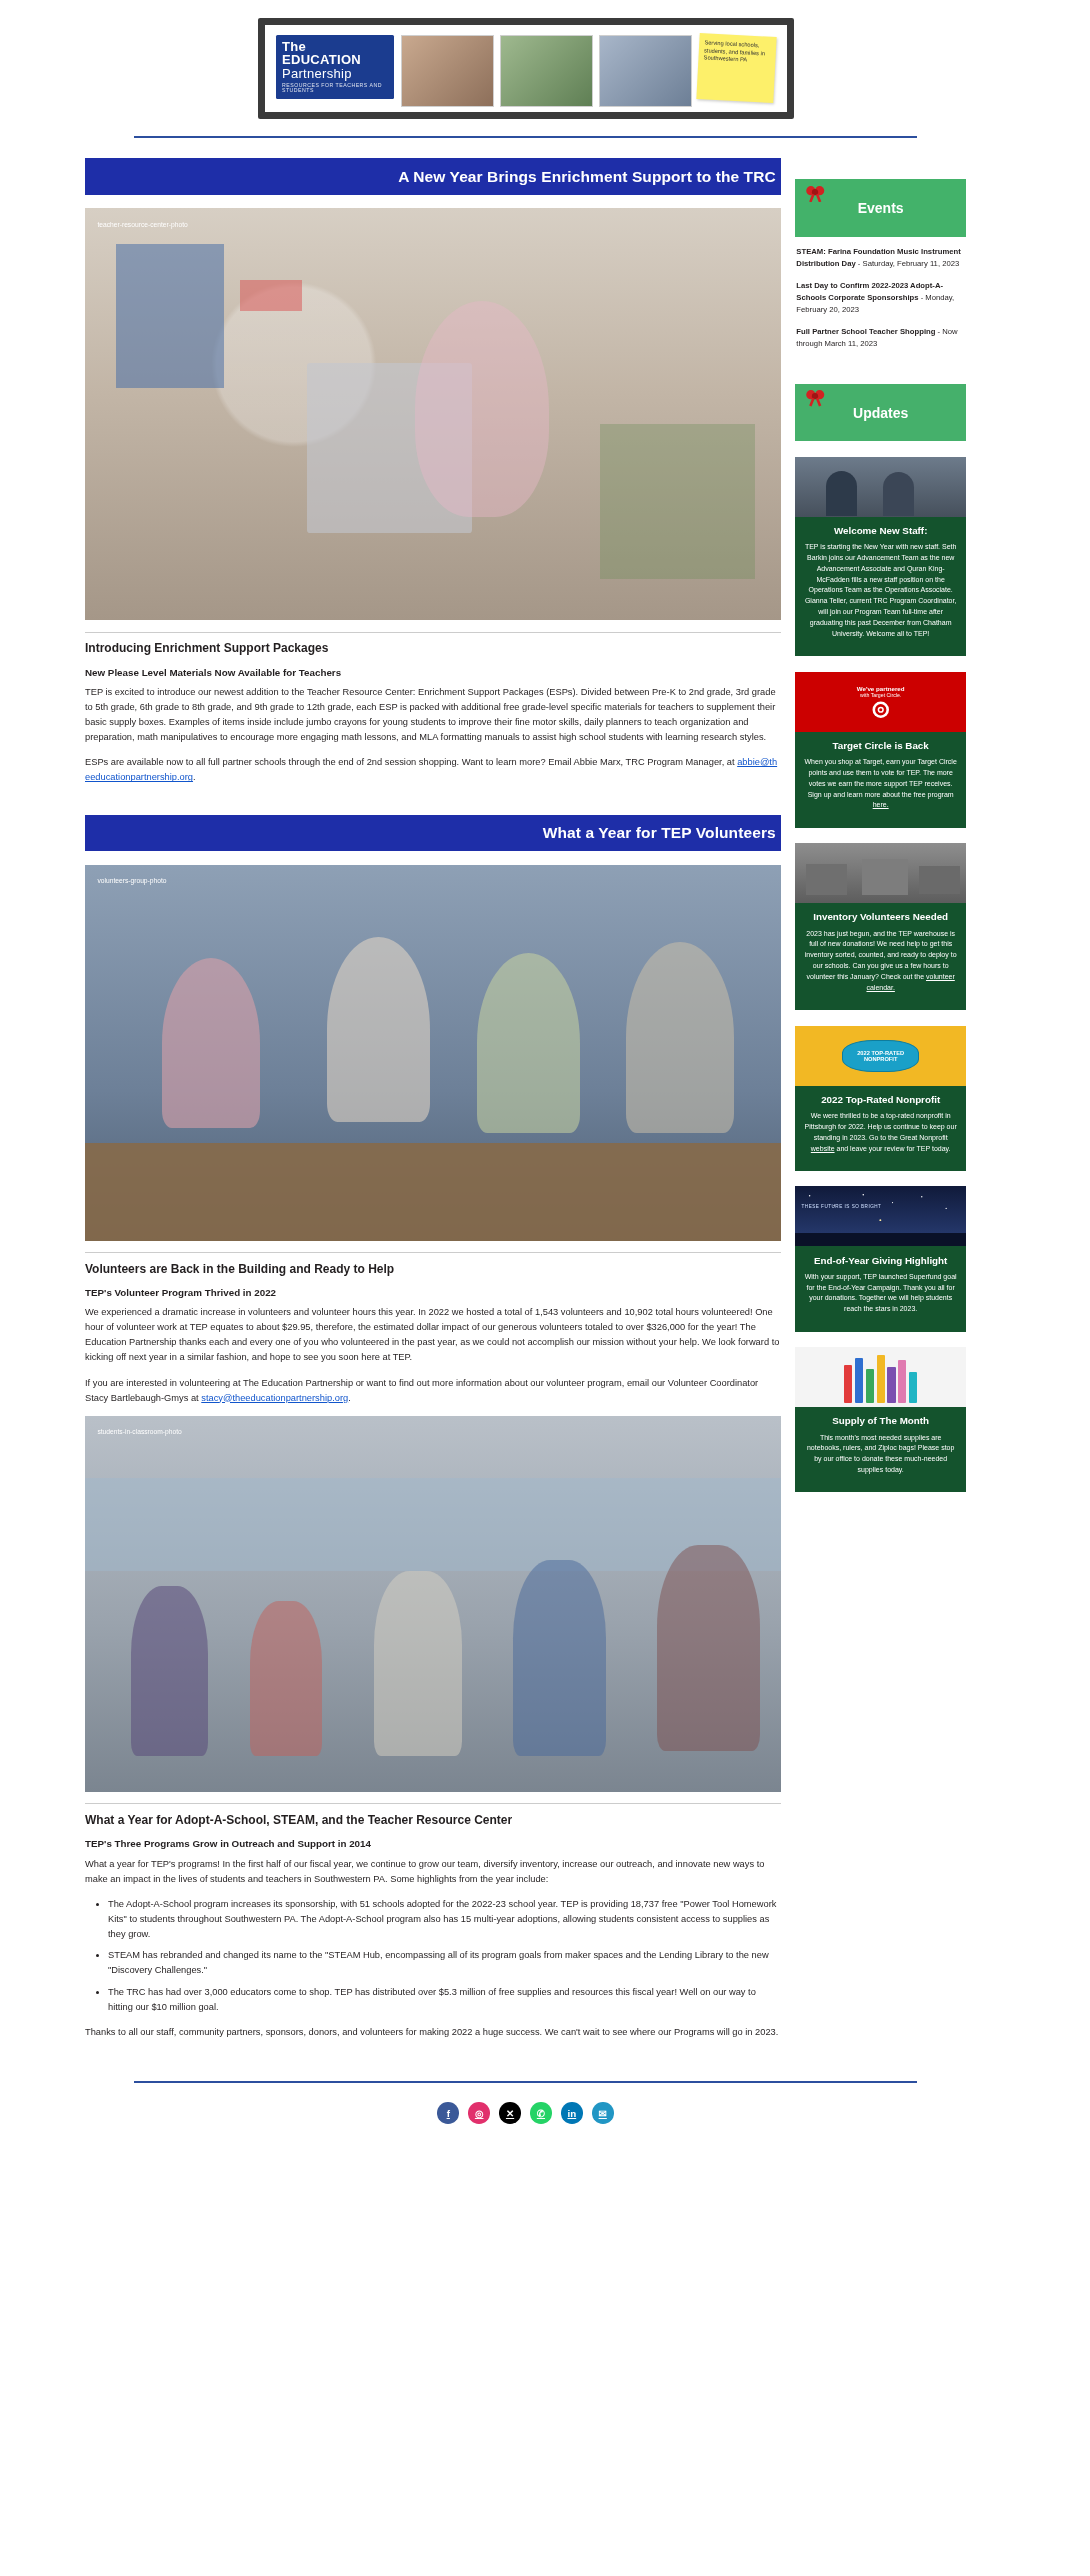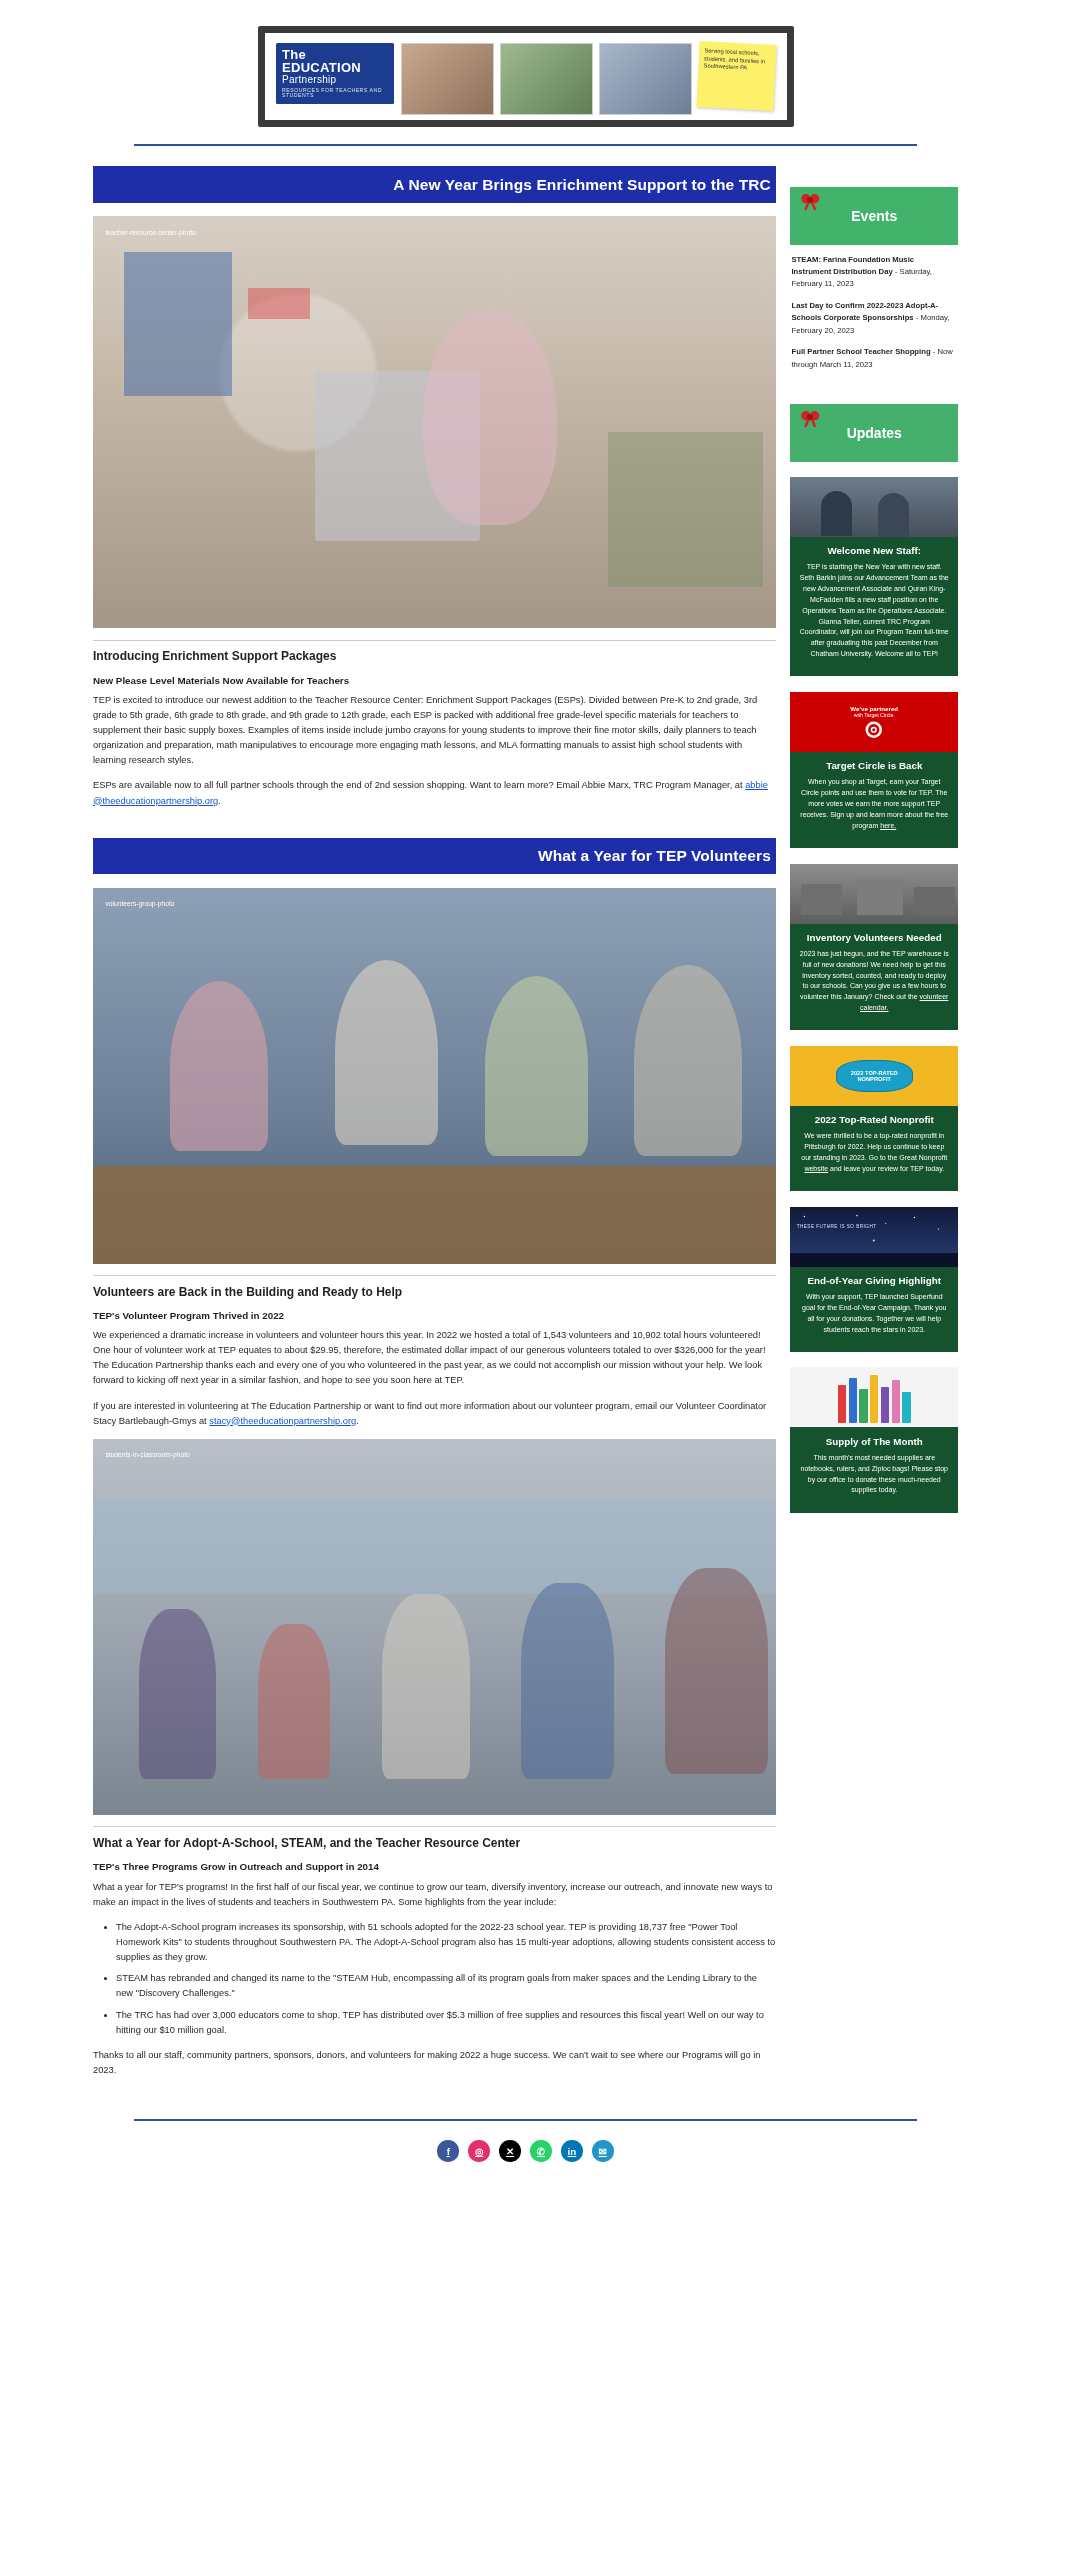--- a/index.html
+++ b/index.html
@@ -3,37 +3,37 @@
 <meta charset="utf-8">
 <style>
   * { box-sizing: border-box; }
   html, body { margin:0; padding:0; }
   body {
     width:1091px;
     background:#ffffff;
     font-family:"Liberation Sans", sans-serif;
     color:#231f20;
   }
-  .page { width:1051px; padding:16px; }
+  .page { width:1051px; padding:8px; }
 
   
   .header-wrap { padding:10.3px 0 0 0; display:flex; justify-content:center; }
   .banner {
     width:536px; border:7.2px solid #3b3b3b; border-radius:2.1px;
     background:#ffffff; position:relative;
   }
   .banner-inner { background:#fff; padding:9.3px 11.3px 5.2px 11.3px; }
   .banner-top { display:flex; gap:7.2px; align-items:flex-start; }
   .logo-box { width:118px; flex:0 0 118px; }
   .logo-badge {
     background:#1b3c8f; color:#fff; padding:5.2px 6.2px; border-radius:1.5px;
     font-size:9.8px; line-height:1.05; letter-spacing:0.3px;
   }
   .logo-badge .l1 { font-weight:bold; font-size:13px; display:block; }
-  .logo-badge .l2 { display:block; font-size:10px; }
+  .logo-badge .l2 { display:block; font-size:13px; }
   .logo-badge .l3 { display:block; font-size:5.2px; opacity:.85; margin-top:2.1px; letter-spacing:0.5px;}
   .photo-strip { display:flex; gap:6.2px; flex:1; }
   .ph { height:72px; flex:1; border:1.5px solid #cfcfcf; background:#b9c7d6; position:relative; overflow:hidden; }
   .sticky {
     width:77px; flex:0 0 77px; background:#fdf06a; transform:rotate(3deg);
     font-size:5.7px; line-height:1.3; padding:6.2px 5.2px; color:#333;
     box-shadow:1px 1.5px 2.6px rgba(0,0,0,.18); height:66px;
   }
   .banner-title {
     text-align:center; color:#1b3c8f; font-size:19px; font-weight:bold;

